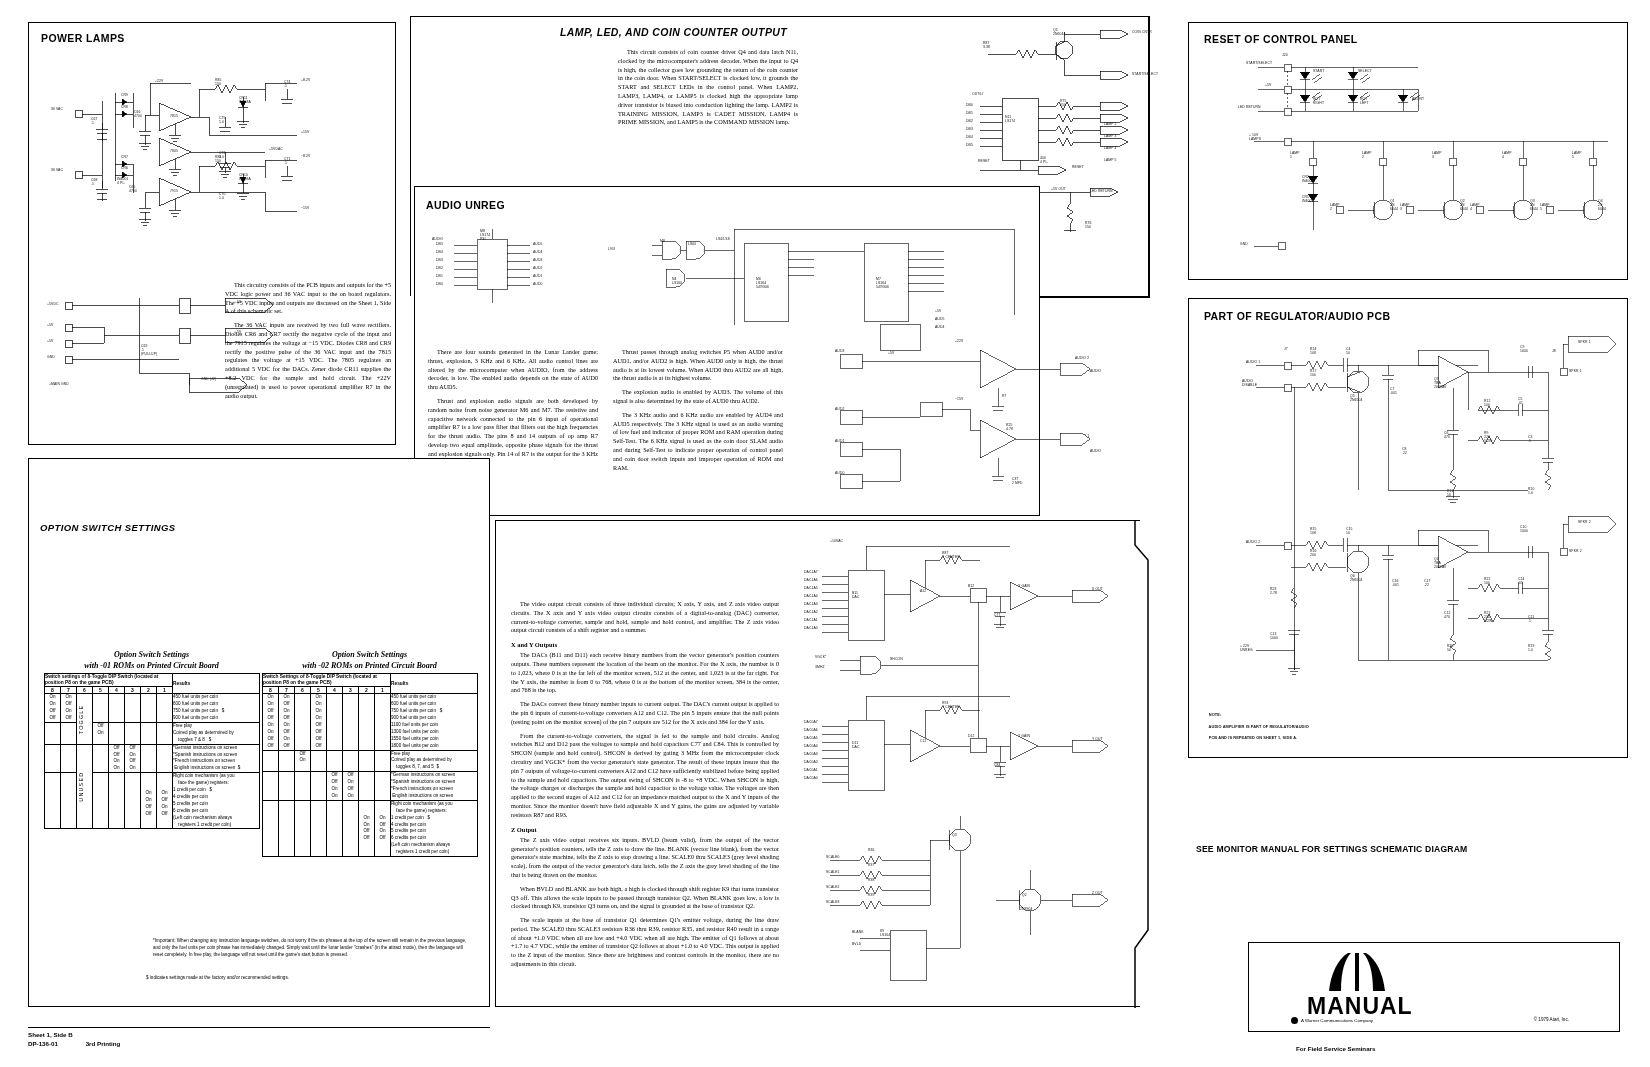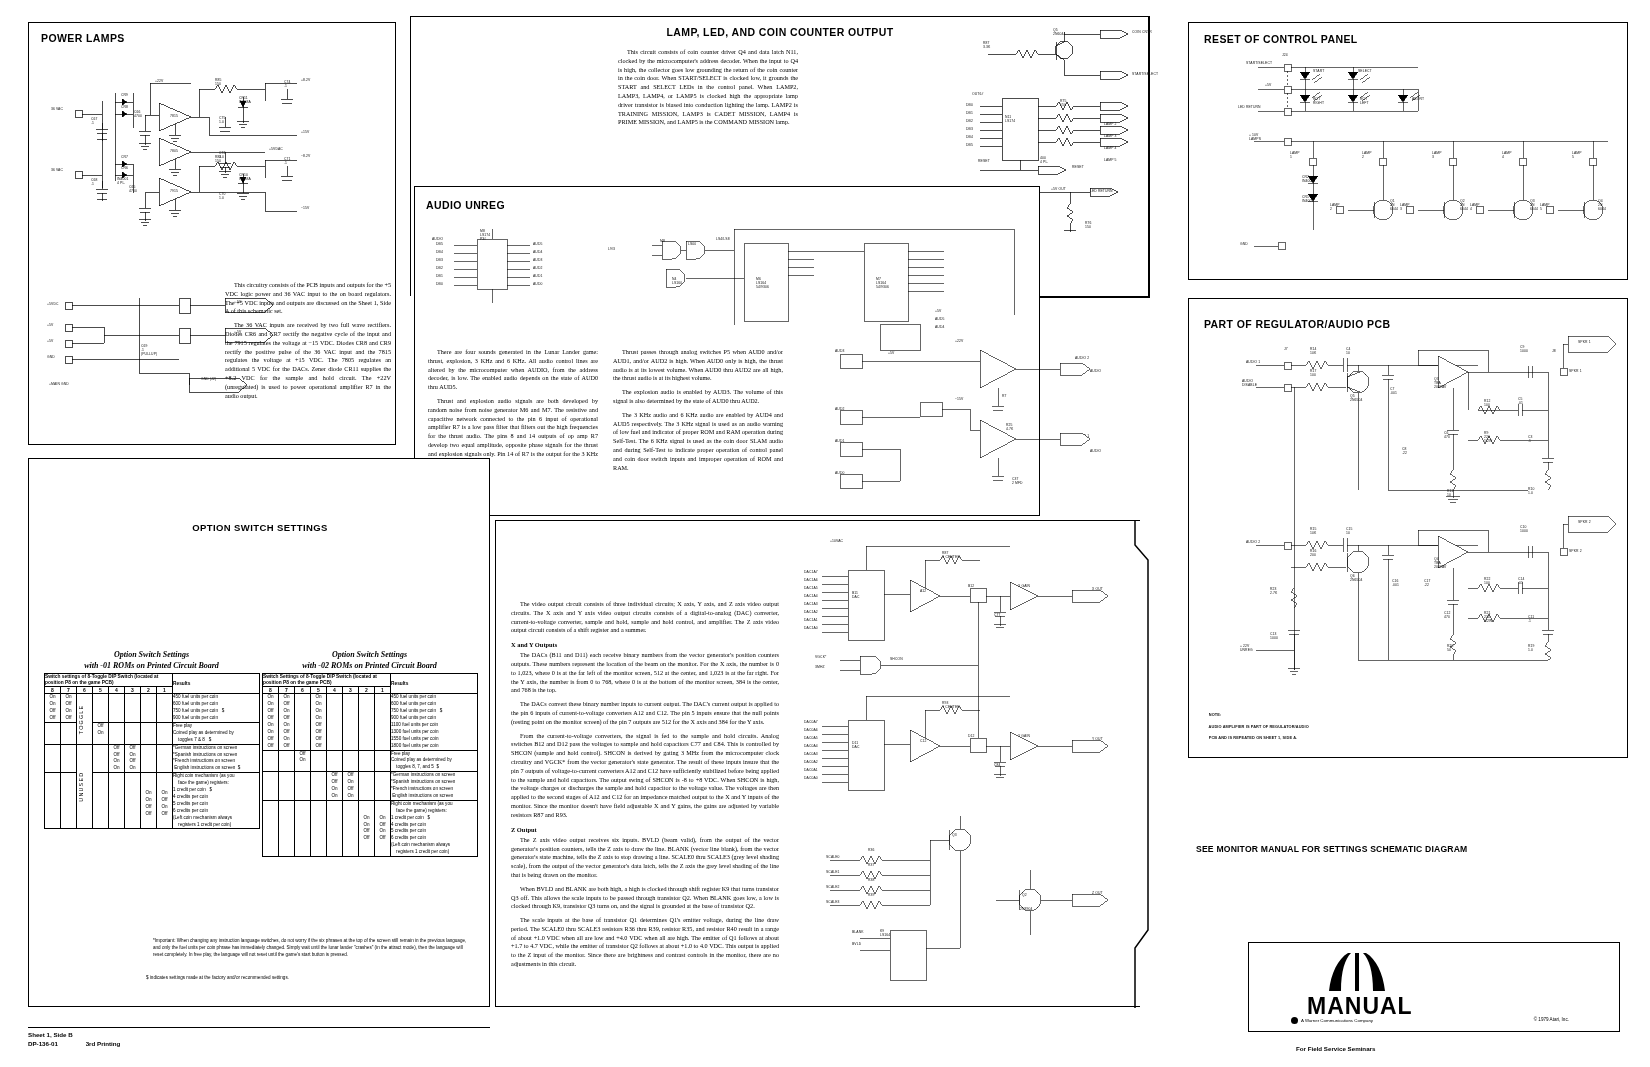--- a/index.html
+++ b/index.html
@@ -2,21 +2,21 @@
 <html><head>
 <meta charset="utf-8">
 <style>
   html,body{margin:0;padding:0;background:#fff;}
   body{width:1650px;height:1067px;position:relative;font-family:"Liberation Serif",serif;color:#000;overflow:hidden;}
   .page{position:absolute;inset:0;}
 
   
   .panel{position:absolute;border:1.5px solid #000;background:#fff;box-sizing:border-box;}
   .panel-title{font-family:"Liberation Sans",sans-serif;font-weight:bold;font-size:10.5px;letter-spacing:.4px;}
-  .panel-title.center{text-align:center;}
+  .panel-title.center{text-align:left;font-style:italic;}
 
   
   .copy{font-family:"Liberation Serif",serif;font-size:6.2px;line-height:1.42;text-align:justify;}
   .copy p{margin:0 0 5px 0;text-indent:9px;}
   .copy h4{font-size:6.4px;margin:0 0 2px 0;font-family:"Liberation Serif",serif;font-weight:bold;text-indent:0;}
 
   
   .sch{position:absolute;}
   .lbl{position:absolute;font-family:"Liberation Sans",sans-serif;font-size:3.4px;line-height:1.15;letter-spacing:.1px;white-space:pre;color:#111;}
   .lbl.b{font-size:3.9px;}
@@ -619,21 +619,21 @@
     <div class="lbl" style="left:1470px;top:204px;">LAMP<br>4</div>
     <div class="lbl" style="left:1540px;top:204px;">LAMP<br>5</div>
     <div class="lbl" style="left:1390px;top:200px;">Q1<br>2N<br>6044</div>
     <div class="lbl" style="left:1460px;top:200px;">Q2<br>2N<br>6044</div>
     <div class="lbl" style="left:1530px;top:200px;">Q3<br>2N<br>6044</div>
     <div class="lbl" style="left:1598px;top:200px;">Q4<br>2N<br>6044</div>
     <div class="lbl" style="left:1240px;top:243px;">GND</div>
   </div>
 
   <div class="panel" style="left:1188px;top:298px;width:440px;height:460px;"></div>
-  <div class="panel-title" style="position:absolute;left:1204px;top:310px;margin-top:8px;">PART OF REGULATOR/AUDIO PCB</div>
+  <div class="panel-title" style="position:absolute;left:1204px;top:310px;">PART OF REGULATOR/AUDIO PCB</div>
 
   <svg class="sch" style="left:1188px;top:330px;" width="440" height="360" viewBox="0 0 440 360">
     <g stroke="#000" stroke-width="0.6" fill="none" shape-rendering="crispEdges">
 
       <rect x="96" y="32" width="7" height="7" fill="#fff"></rect>
       <rect x="96" y="54" width="7" height="7" fill="#fff"></rect>
       <line x1="68" y1="35" x2="96" y2="35"></line>
       <line x1="68" y1="57" x2="96" y2="57"></line>
       <line x1="103" y1="35" x2="118" y2="35"></line>
       <polyline points="118,35 121,31 125,39 129,31 133,39 137,31 140,35"></polyline>

